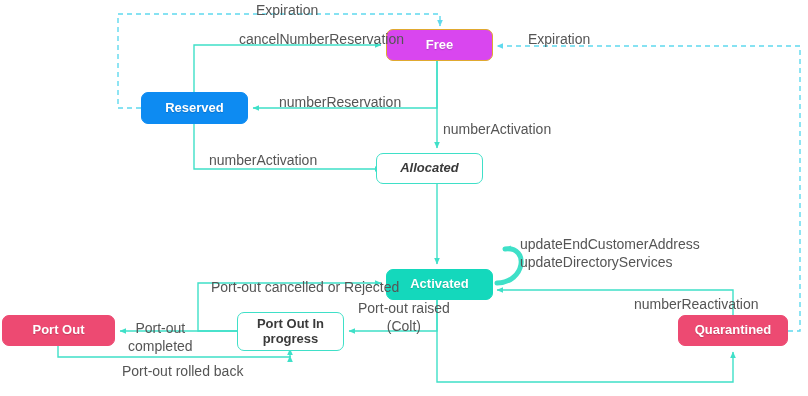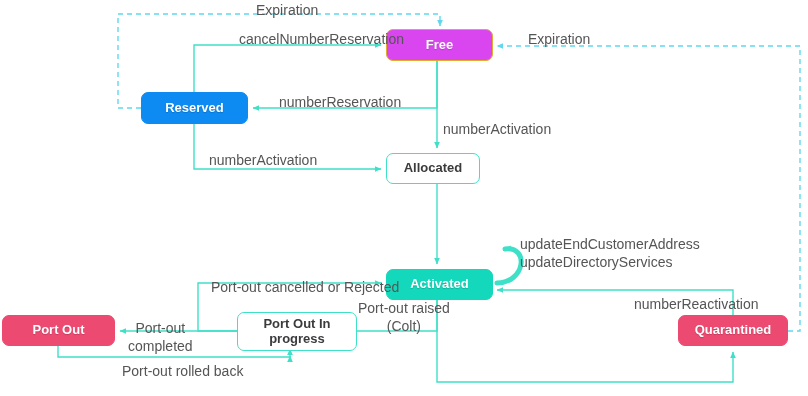--- a/index.html
+++ b/index.html
@@ -126,33 +126,33 @@
   </svg>
 
   <div class="node node-free" style="left:386px; top:29px; width:107px; height:32px;">
     <span>Free</span>
   </div>
 
   <div class="node node-reserved" style="left:141px; top:92px; width:107px; height:32px;">
     <span>Reserved</span>
   </div>
 
-  <div class="node node-plain" style="left:386px; top:153px; width:94px; height:31px;">
+  <div class="node node-plain" style="left:376px; top:153px; width:107px; height:31px;font-style:italic;">
     <span>Allocated</span>
   </div>
 
   <div class="node node-activated" style="left:386px; top:269px; width:107px; height:31px;">
     <span>Activated</span>
   </div>
 
   <div class="node node-pink" style="left:2px; top:315px; width:113px; height:31px;">
     <span>Port Out</span>
   </div>
 
-  <div class="node node-plain" style="left:237px; top:312px; width:120px; height:39px;">
+  <div class="node node-plain" style="left:237px; top:312px; width:107px; height:39px;">
     <span style="white-space:pre;">Port Out In
 progress</span>
   </div>
 
   <div class="node node-pink" style="left:678px; top:315px; width:110px; height:31px;">
     <span>Quarantined</span>
   </div>
 
   <div class="elabel c" style="left:256px; top:2px;">Expiration</div>
 

